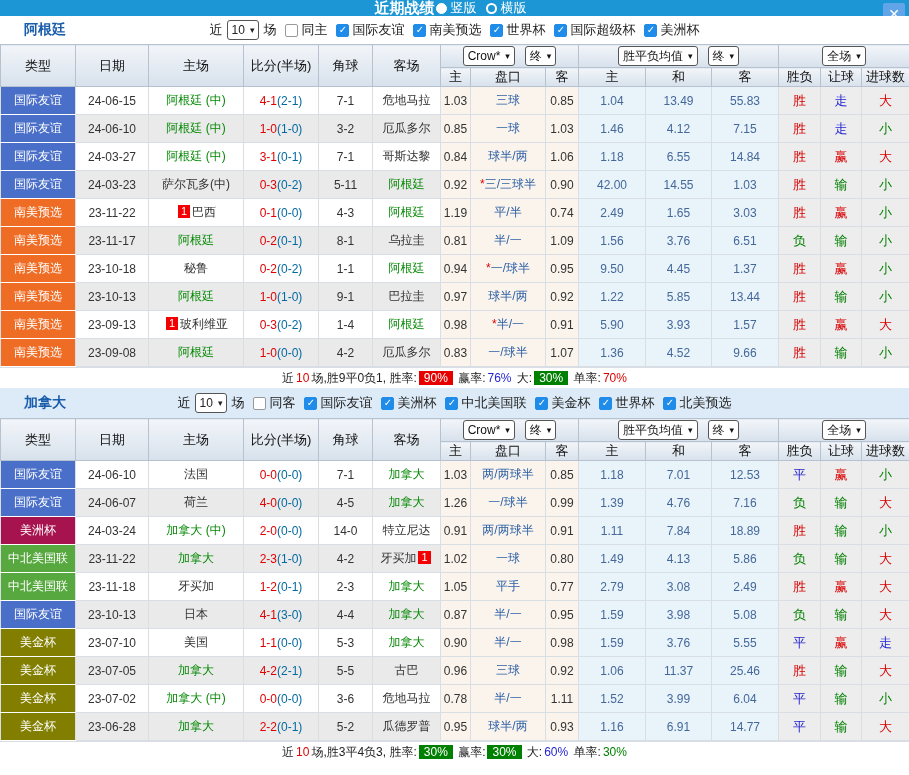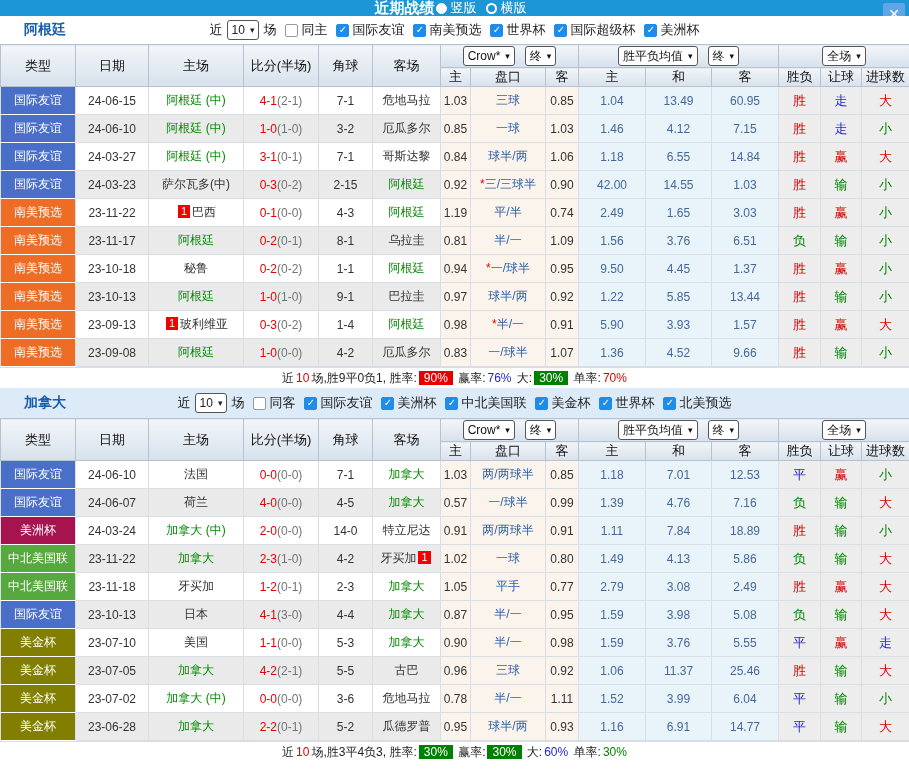--- a/index.html
+++ b/index.html
@@ -60,21 +60,21 @@
     color:#333; white-space:nowrap; overflow:hidden;
   }
   td.type { color:#fff; border-bottom:1px solid #fff; }
   tr.even td.plain { background:#eaeaea; }
   tr.odd  td.plain { background:#fff; }
   td.cream { background:#faf4ec; }
   td.wdl   { background:#e9f3fa; color:#44689a; }
   td.res   { background:#ededed; font-size:13px; }
   .green { color:#088a08; }
   .score { color:#e00000; }
-  .half  { color:#737373; }
+  .half  { color:#0369a1; }
   .hc    { color:#2d5fa6; }
   .star  { color:#e00000; }
   .badge1 {
     display:inline-block; background:#f50000; color:#fff; font-size:11px;
     line-height:13px; padding:0 3px; margin:0 2px; vertical-align:1px;
   }
   
   .summary {
     height:21px; display:flex; align-items:center; justify-content:center;
     font-size:12px; background:#fff; border-top:1px solid #d9dee5;
@@ -171,21 +171,21 @@
             <td class="plain">24-06-15</td>
             <td class="plain"><span class="green">阿根廷 (中)</span></td>
             <td class="plain"><span class="score">4-1</span><span class="half">(2-1)</span></td>
             <td class="plain">7-1</td>
             <td class="plain"><span>危地马拉</span></td>
             <td class="cream">1.03</td>
             <td class="cream"><span class="hc">三球</span></td>
             <td class="cream">0.85</td>
             <td class="wdl">1.04</td>
             <td class="wdl">13.49</td>
-            <td class="wdl">60.95</td>
+            <td class="wdl">55.83</td>
             <td class="res" style="color: rgb(217, 0, 0);">胜</td>
             <td class="res" style="color: rgb(37, 37, 212);">走</td>
             <td class="res" style="color: rgb(217, 0, 0);">大</td>
           </tr>
           <tr class="even">
             <td class="type" style="background: rgb(74, 111, 200);">国际友谊</td>
             <td class="plain">24-06-10</td>
             <td class="plain"><span class="green">阿根廷 (中)</span></td>
             <td class="plain"><span class="score">1-0</span><span class="half">(1-0)</span></td>
             <td class="plain">3-2</td>
@@ -215,21 +215,21 @@
             <td class="wdl">14.84</td>
             <td class="res" style="color: rgb(217, 0, 0);">胜</td>
             <td class="res" style="color: rgb(217, 0, 0);">赢</td>
             <td class="res" style="color: rgb(217, 0, 0);">大</td>
           </tr>
           <tr class="even">
             <td class="type" style="background: rgb(74, 111, 200);">国际友谊</td>
             <td class="plain">24-03-23</td>
             <td class="plain"><span>萨尔瓦多(中)</span></td>
             <td class="plain"><span class="score">0-3</span><span class="half">(0-2)</span></td>
-            <td class="plain">2-15</td>
+            <td class="plain">5-11</td>
             <td class="plain"><span class="green">阿根廷</span></td>
             <td class="cream">0.92</td>
             <td class="cream"><span class="star">*</span><span class="hc">三/三球半</span></td>
             <td class="cream">0.90</td>
             <td class="wdl">42.00</td>
             <td class="wdl">14.55</td>
             <td class="wdl">1.03</td>
             <td class="res" style="color: rgb(217, 0, 0);">胜</td>
             <td class="res" style="color: rgb(0, 128, 0);">输</td>
             <td class="res" style="color: rgb(0, 128, 0);">小</td>
@@ -434,21 +434,21 @@
             <td class="res" style="color: rgb(217, 0, 0);">赢</td>
             <td class="res" style="color: rgb(0, 128, 0);">小</td>
           </tr>
           <tr class="even">
             <td class="type" style="background: rgb(74, 111, 200);">国际友谊</td>
             <td class="plain">24-06-07</td>
             <td class="plain"><span>荷兰</span></td>
             <td class="plain"><span class="score">4-0</span><span class="half">(0-0)</span></td>
             <td class="plain">4-5</td>
             <td class="plain"><span class="green">加拿大</span></td>
-            <td class="cream">0.57</td>
+            <td class="cream">1.26</td>
             <td class="cream"><span class="hc">一/球半</span></td>
             <td class="cream">0.99</td>
             <td class="wdl">1.39</td>
             <td class="wdl">4.76</td>
             <td class="wdl">7.16</td>
             <td class="res" style="color: rgb(0, 128, 0);">负</td>
             <td class="res" style="color: rgb(0, 128, 0);">输</td>
             <td class="res" style="color: rgb(217, 0, 0);">大</td>
           </tr>
           <tr class="odd">

